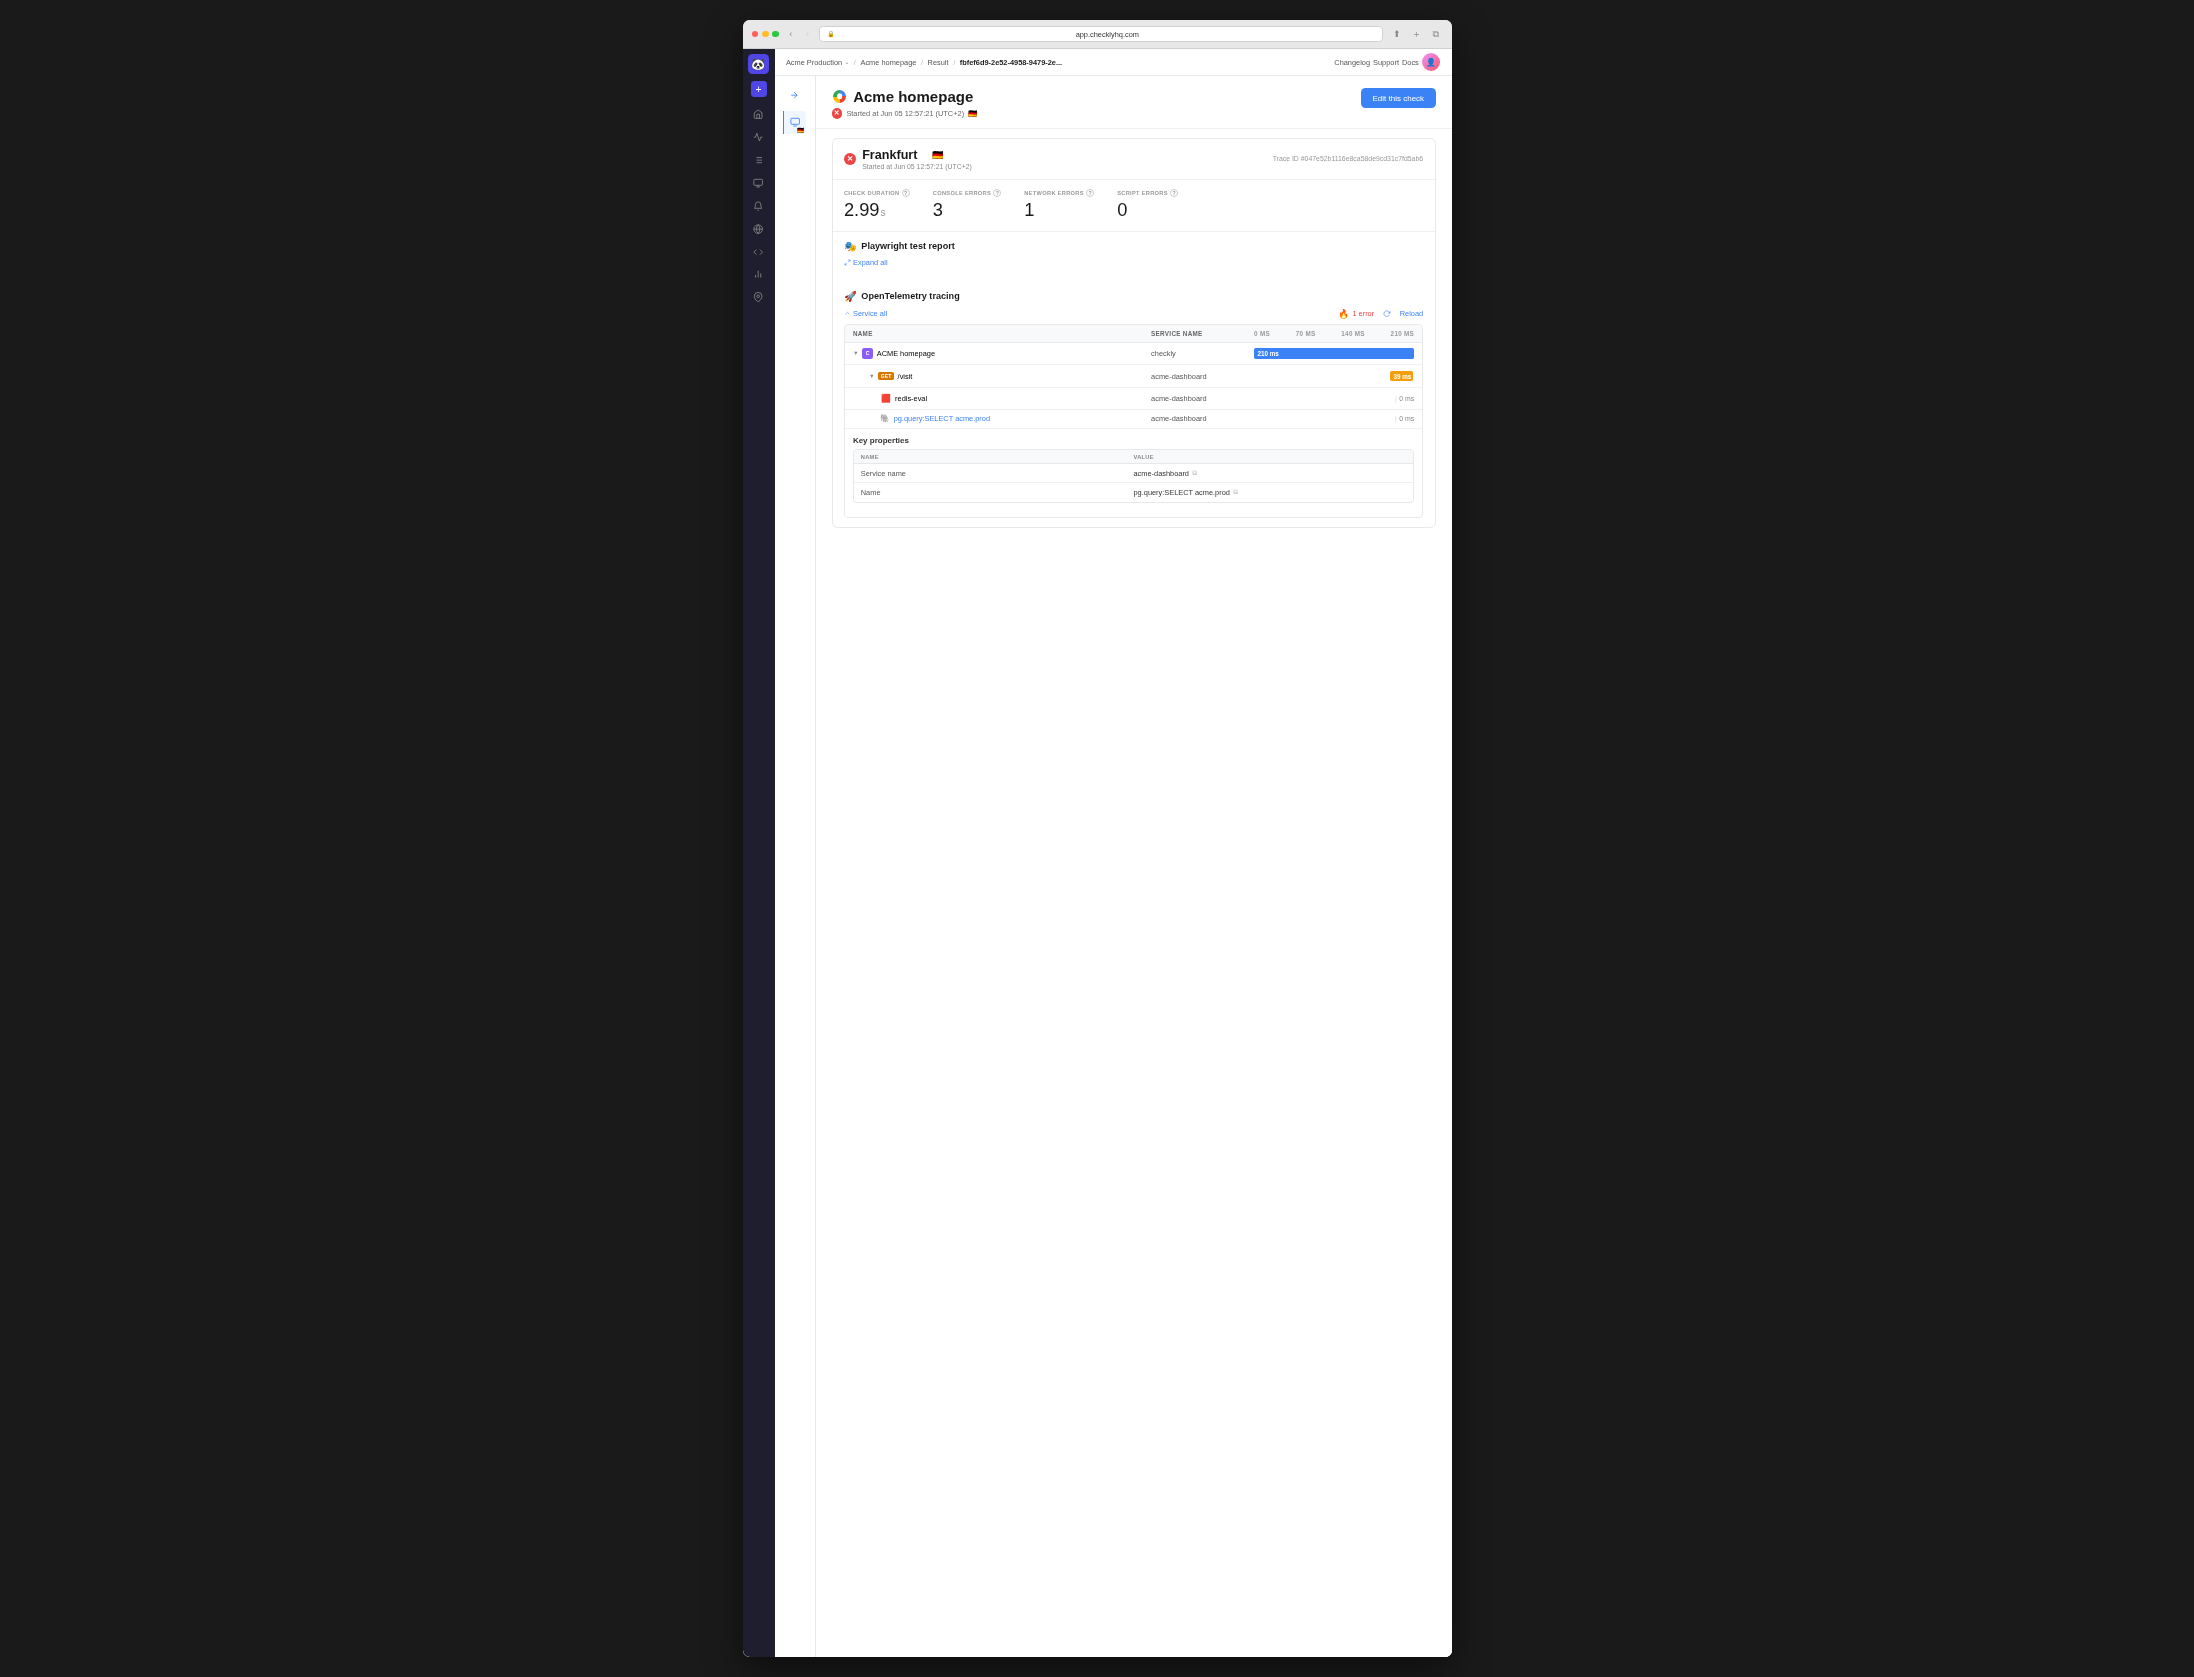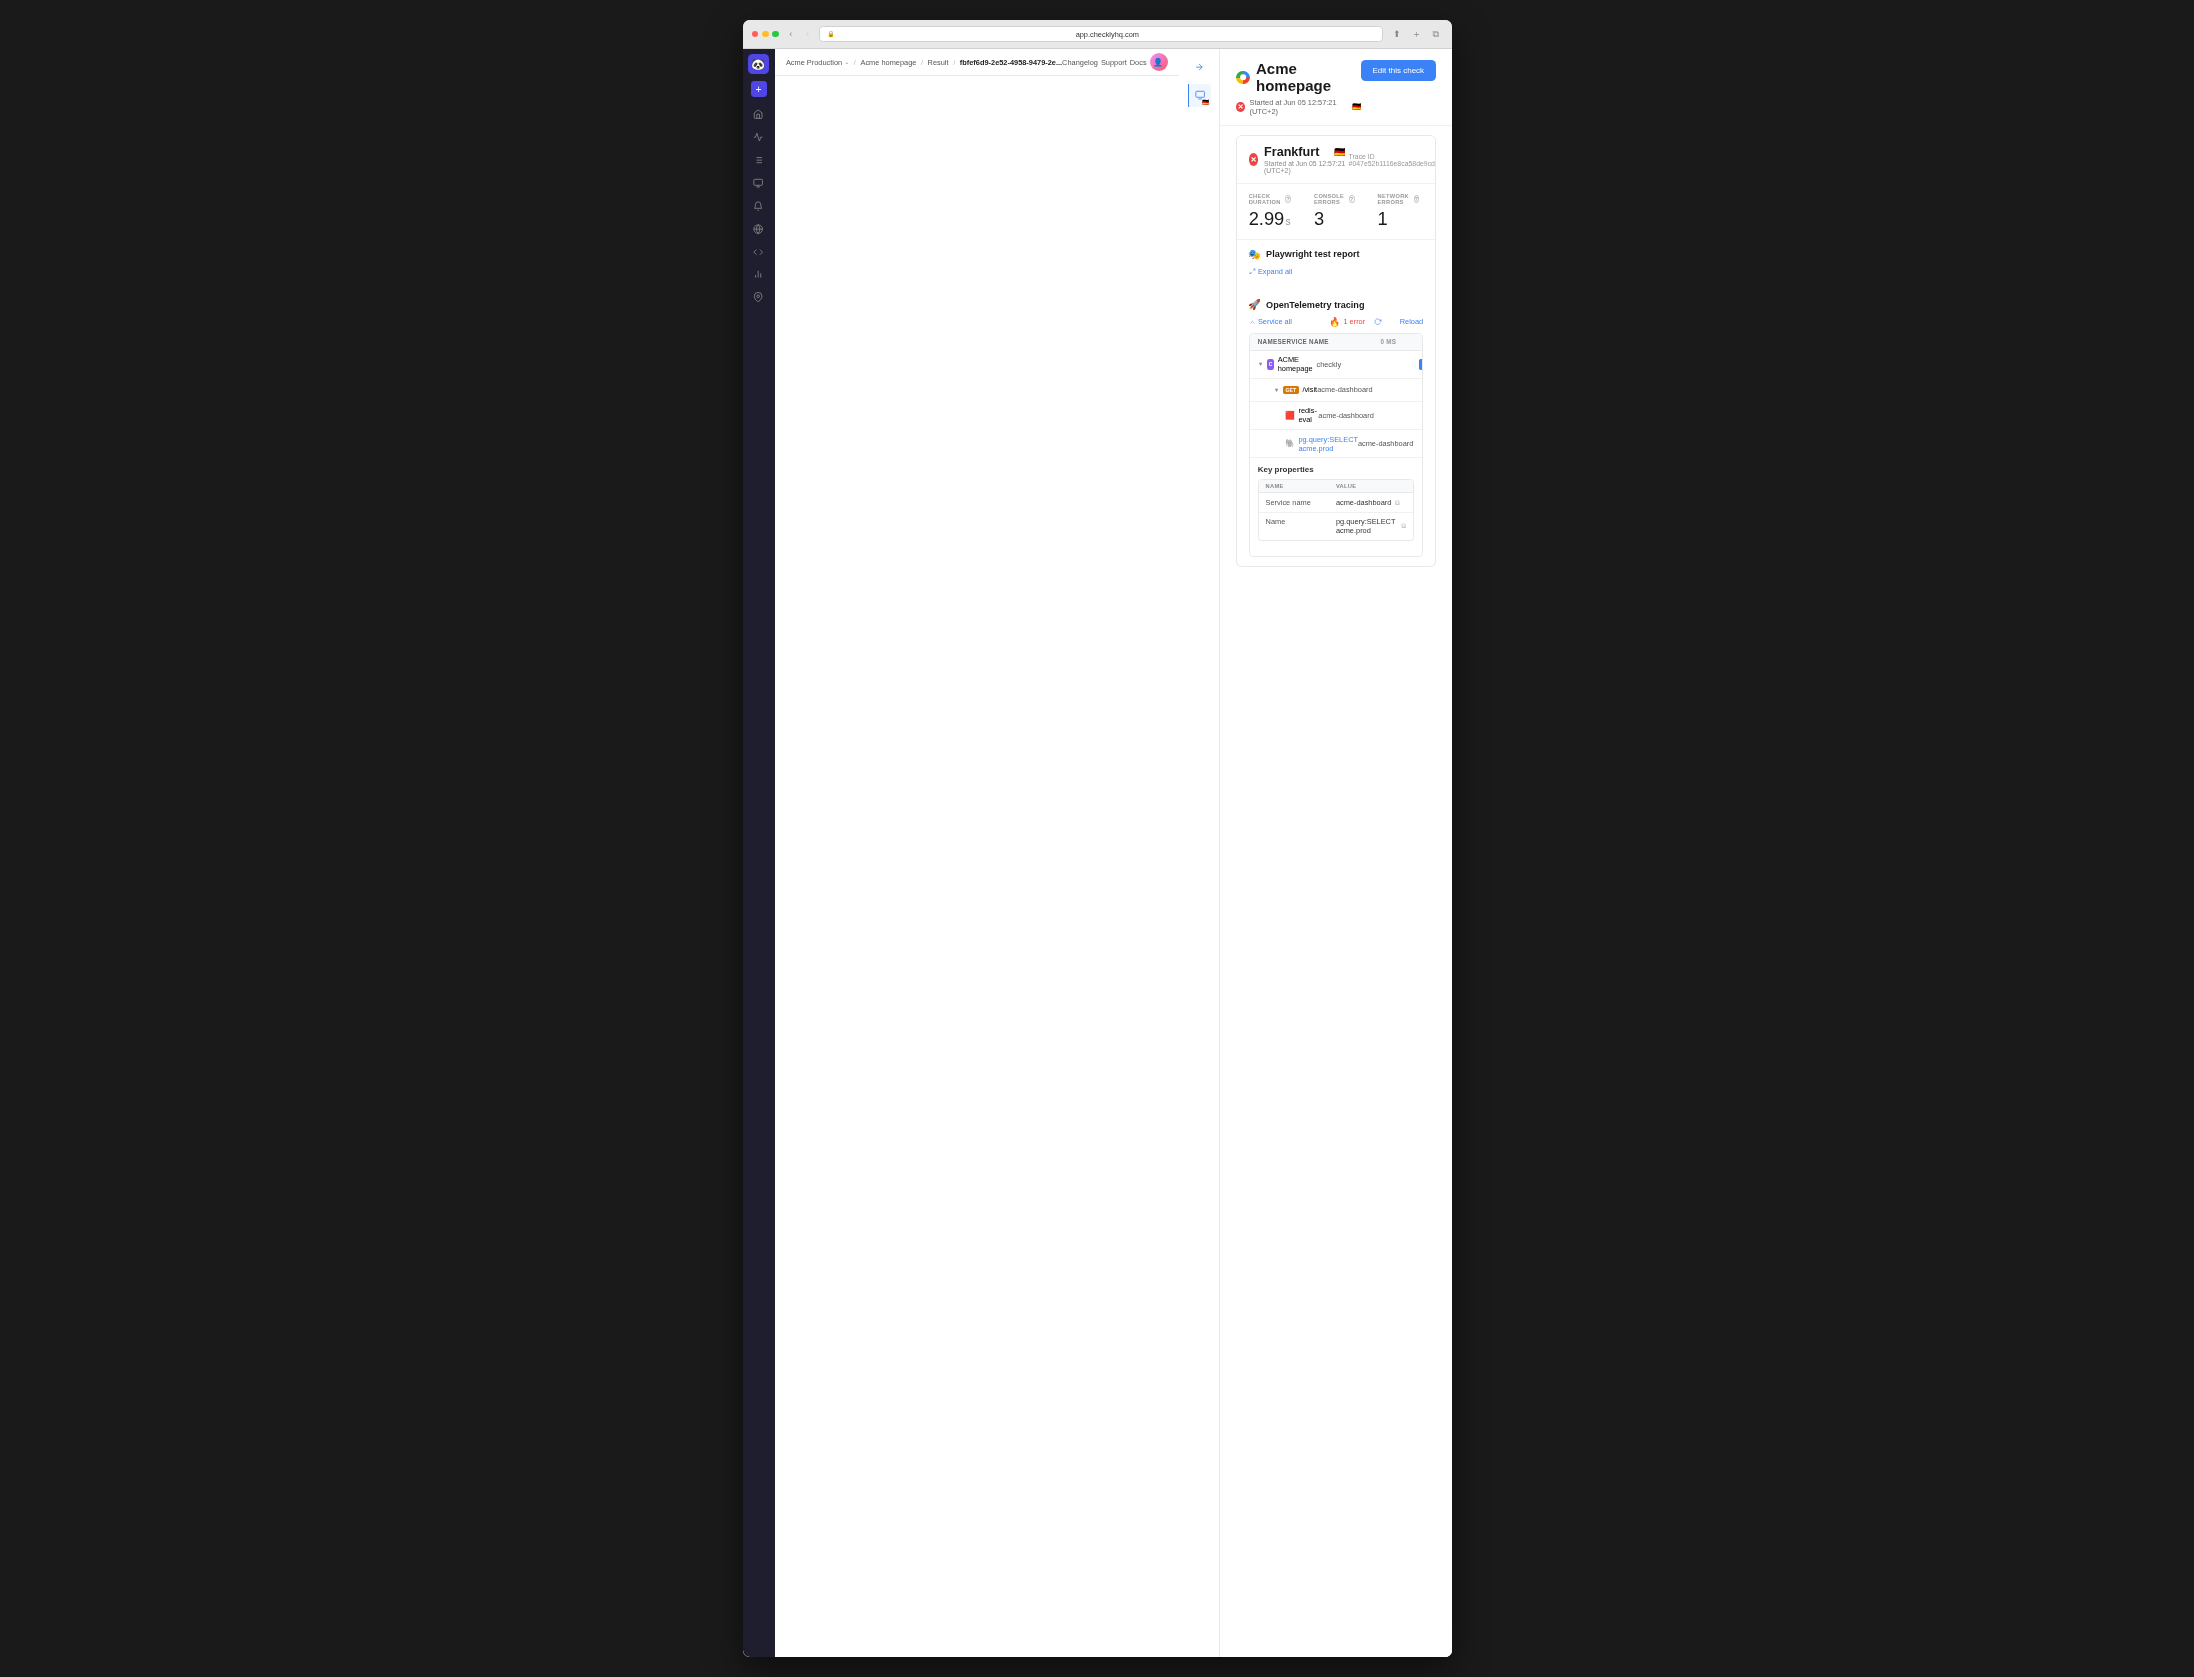--- a/index.html
+++ b/index.html
@@ -178,20 +178,21 @@
       height: 100%;
       background: linear-gradient(135deg, #f093fb, #f5576c);
       display: flex;
       align-items: center;
       justify-content: center;
       font-size: 8px;
     }
     
     .main-wrapper {
       display: flex;
+      flex-direction: column;
       flex: 1;
       overflow: hidden;
     }
     
     .content-with-sidebar {
       display: flex;
       flex: 1;
       overflow: hidden;
     }
     .left-panel {
@@ -505,21 +506,21 @@
       display: flex;
       align-items: center;
       gap: 2.3px;
       font-size: 7.4px;
       color: #ef4444;
       font-weight: 500;
     }
     .reload-btn {
       display: flex;
       align-items: center;
-      gap: 18px;
+      gap: 9px;
       font-size: 7.4px;
       color: #3b82f6;
       cursor: pointer;
       background: none;
       border: none;
     }
     
     .trace-table {
       border: 0.6px solid #e8e8e8;
       border-radius: 4.6px;

